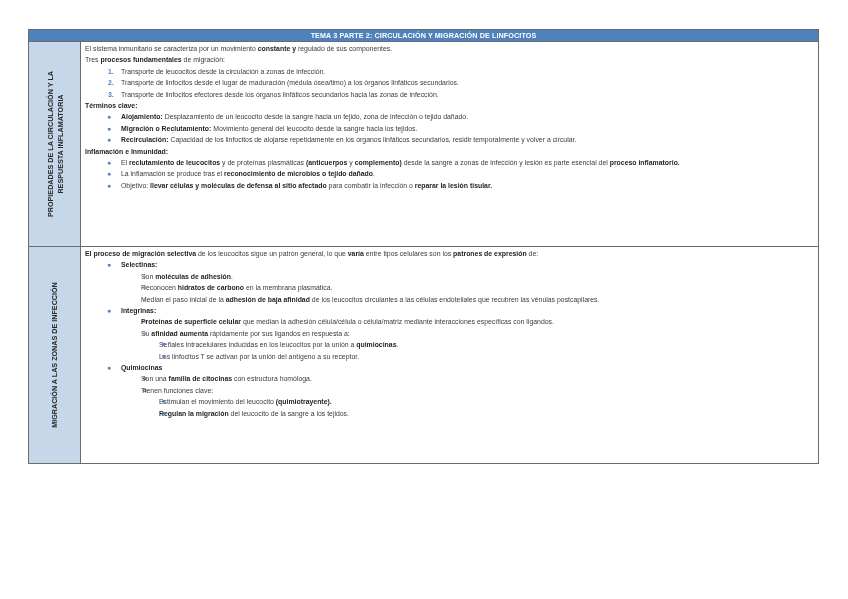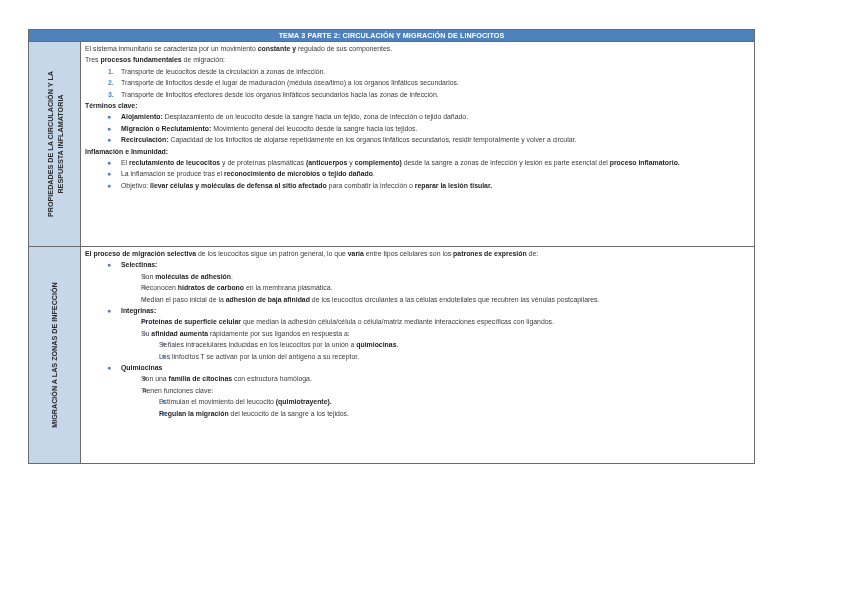--- a/index.html
+++ b/index.html
@@ -1,18 +1,18 @@
 <!DOCTYPE html>
 <html><head>
   <meta charset="utf-8">
   <style>
     html, body { margin: 0; padding: 0; background: #ffffff; }
     body { width: 848px; height: 599px; position: relative; overflow: hidden;
            font-family: "Liberation Sans", sans-serif; color: #2b2b2b; }
-    .tbl { position: absolute; left: 28px; top: 29px; width: 727px;
+    .tbl { position: absolute; left: 28px; top: 29px; width: 791px;
            border: 1px solid #6b6b6b; box-sizing: border-box; }
     .hdr { height: 11px; background: #4f81bd; color: #ffffff; font-size: 7.2px; font-weight: bold;
            text-align: center; line-height: 11px; border-bottom: 1px solid #6b6b6b; letter-spacing: 0.1px; }
     .row { display: flex; border-bottom: 1px solid #6b6b6b; }
     .row:last-child { border-bottom: none; }
     .side { width: 51px; flex: 0 0 51px; background: #c5d7e9; border-right: 1px solid #6b6b6b;
             position: relative; }
     .side .vlabel { position: absolute; left: 50%; top: 50%; transform: translate(-50%, -50%) rotate(-90deg);
                     white-space: nowrap; font-size: 7.2px; font-weight: bold; color: #2a2a2a;
                     text-align: center; line-height: 9.5px; }

